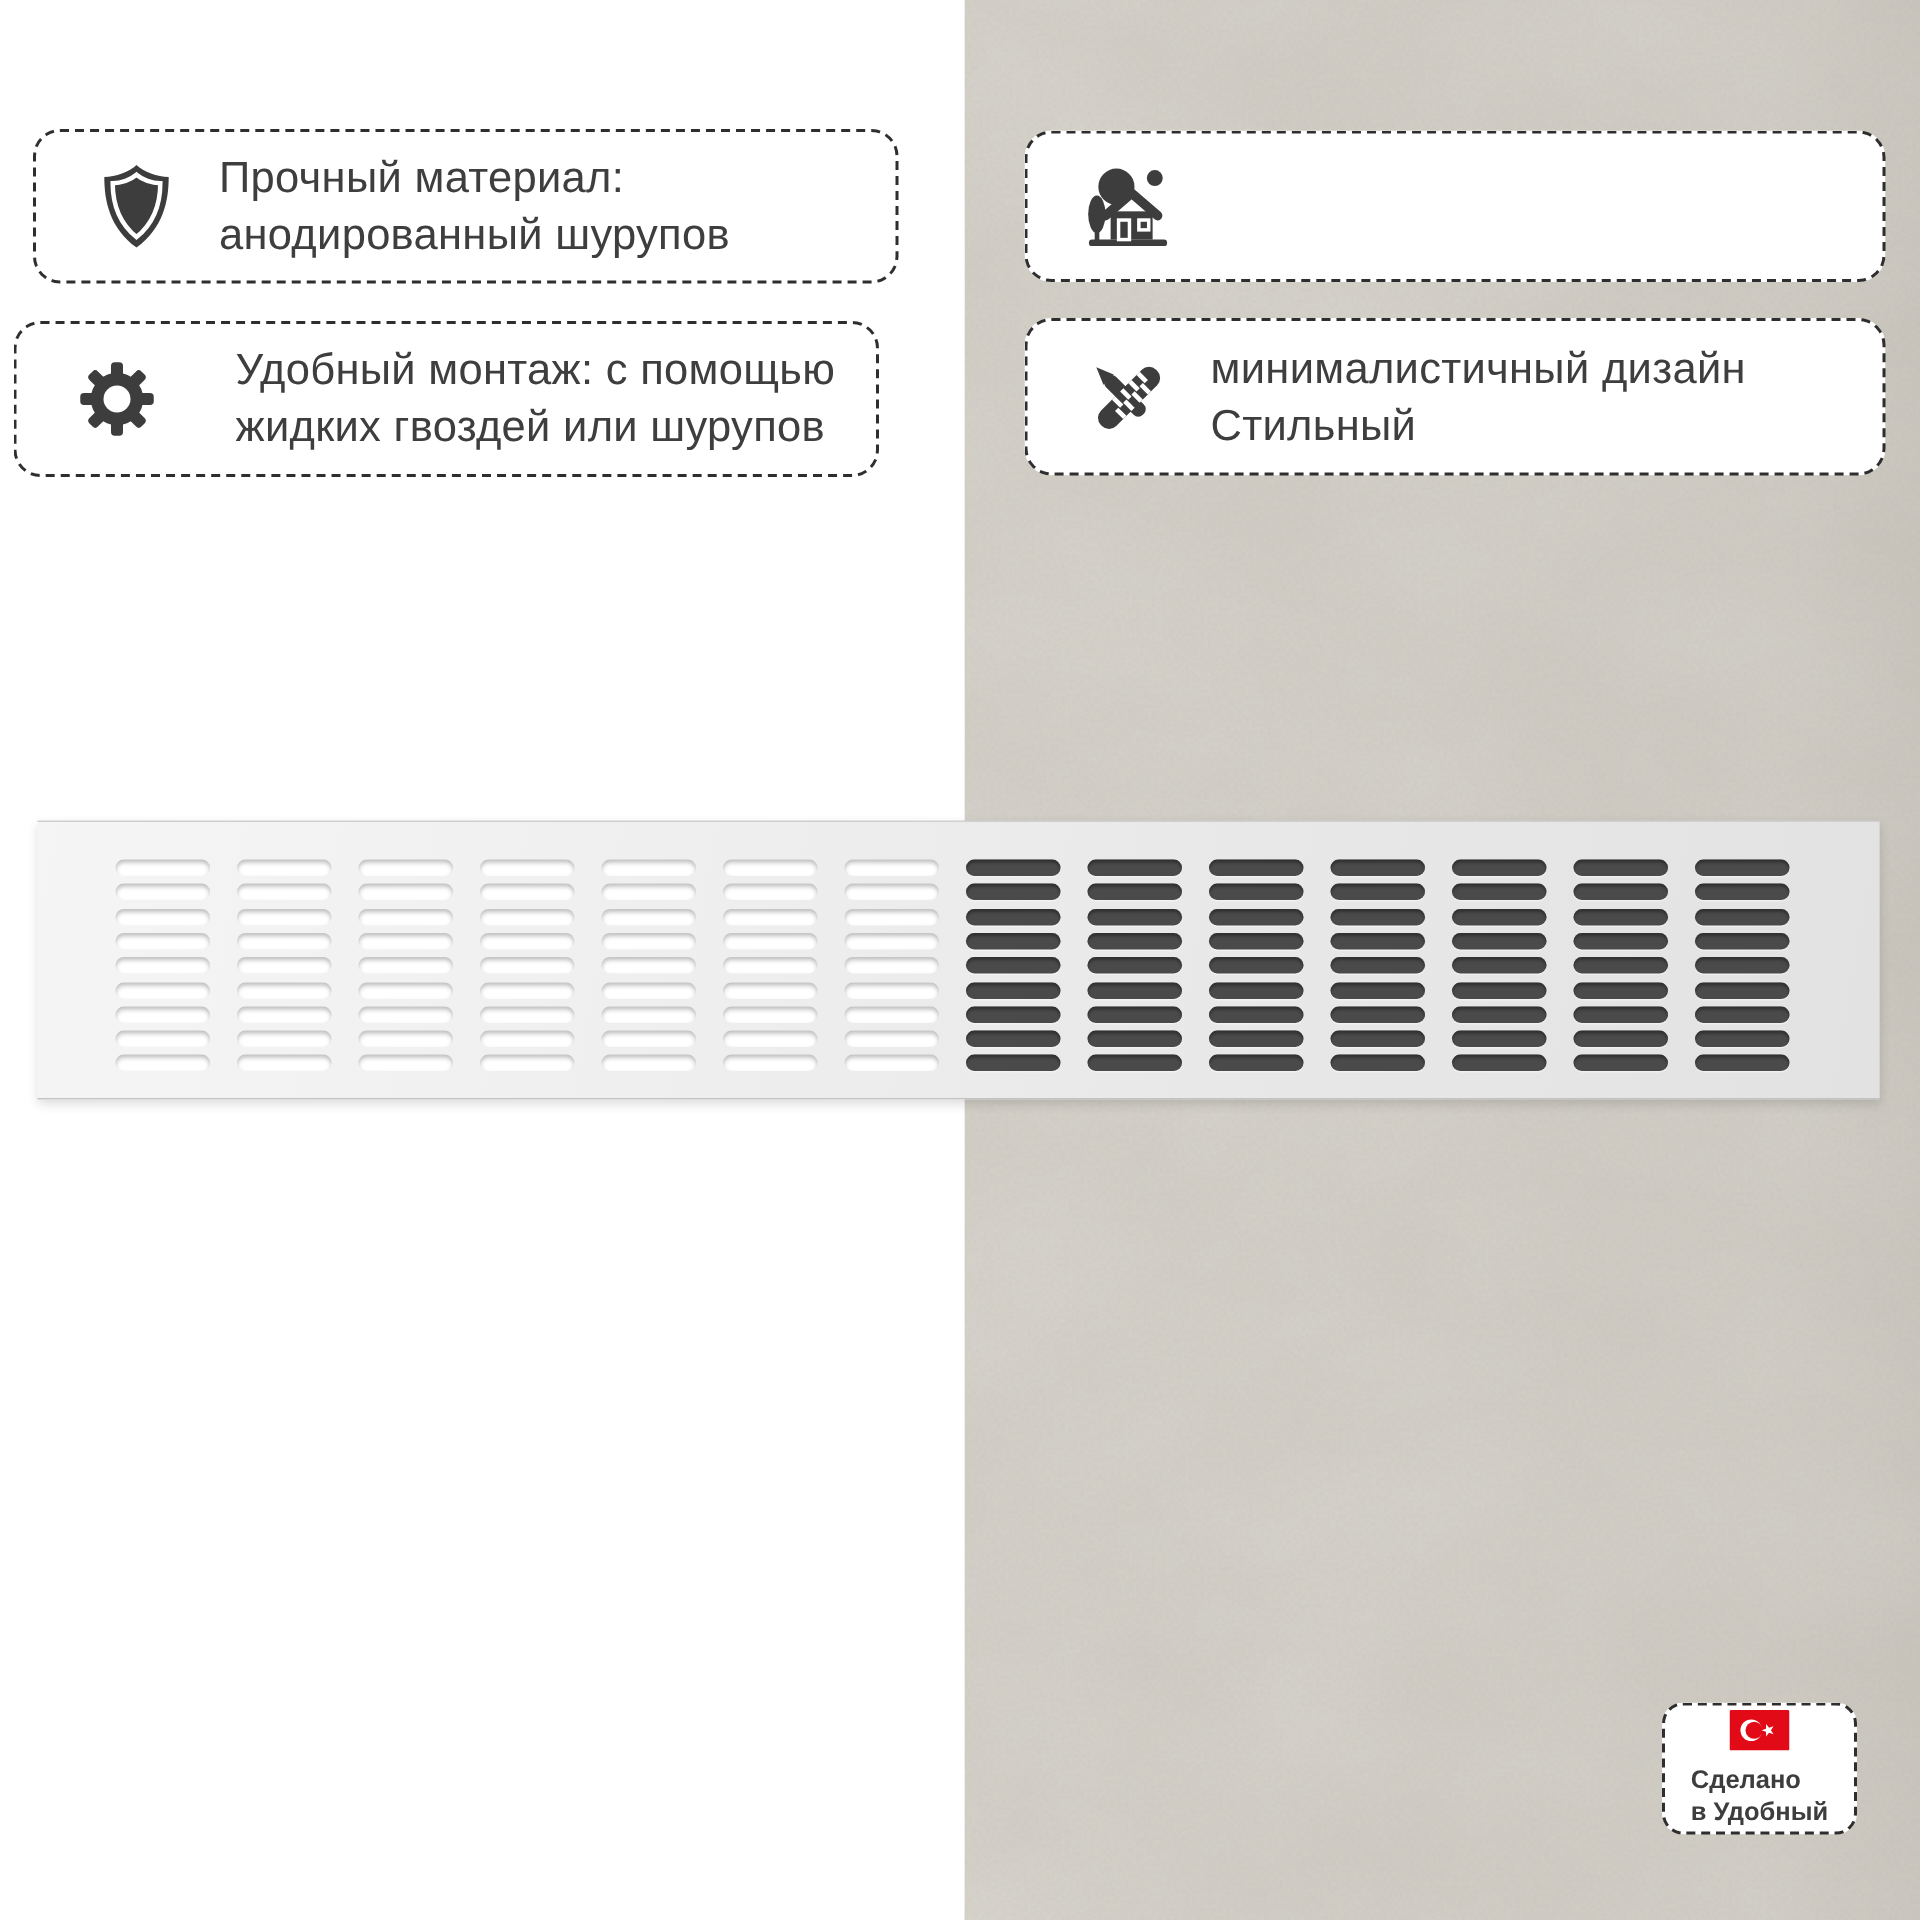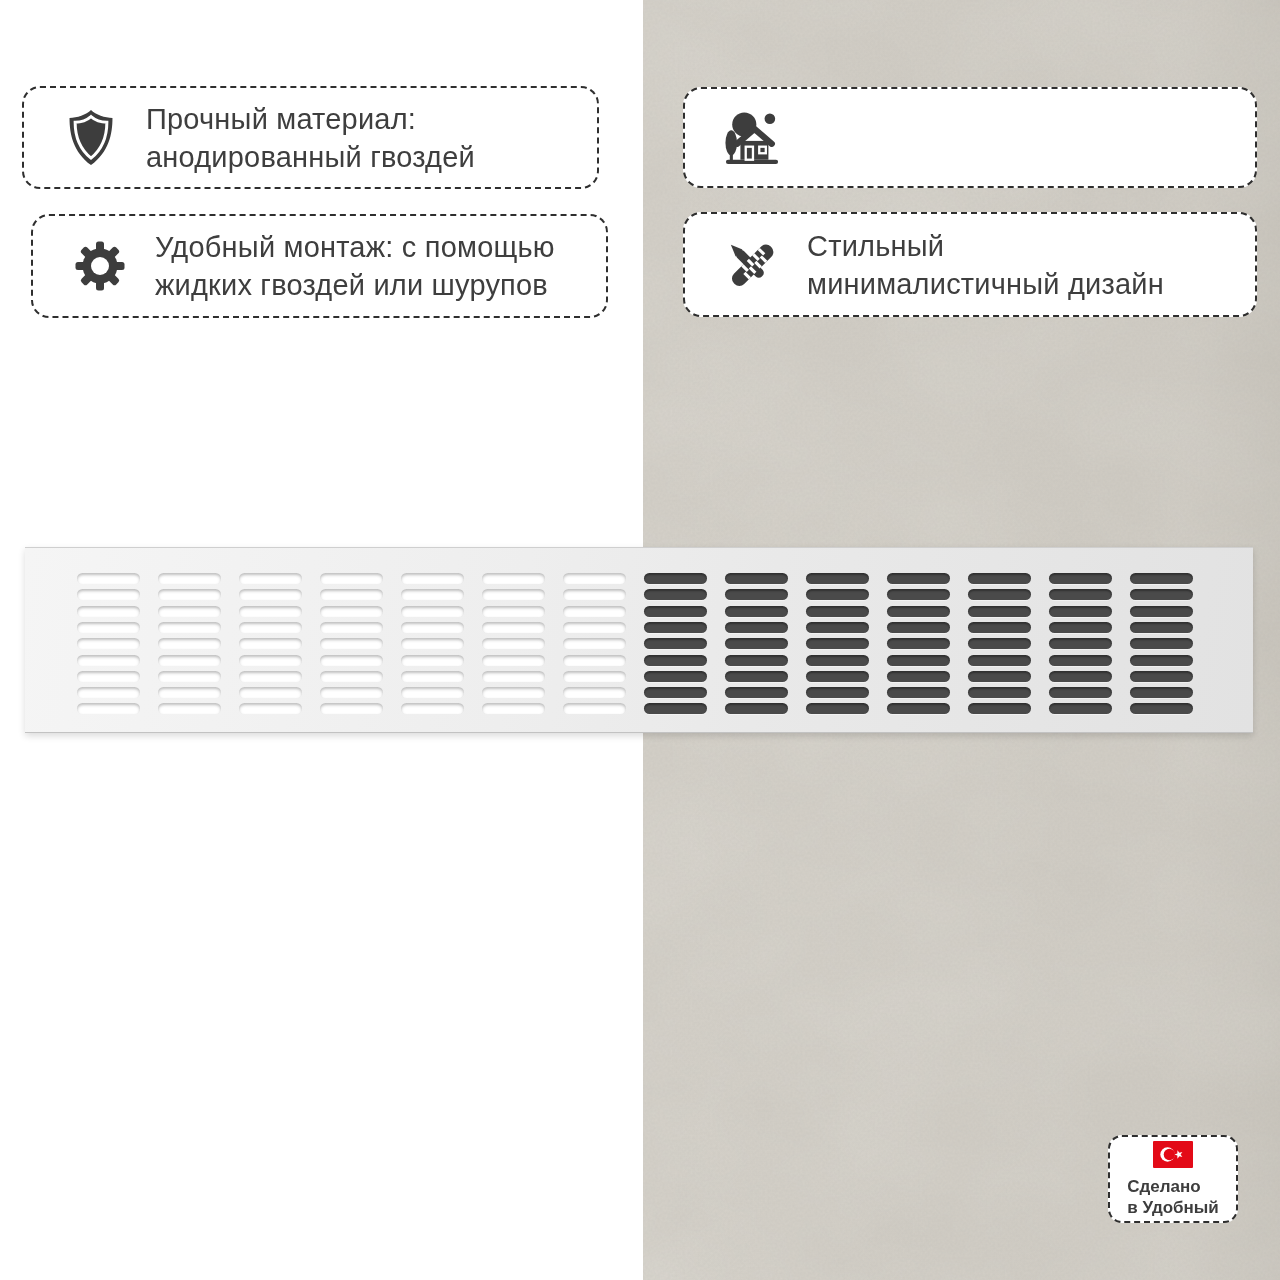--- a/index.html
+++ b/index.html
@@ -26,21 +26,21 @@
     position: absolute;
     box-sizing: border-box;
     border: 2px dashed #2e2e2e;
     border-radius: 18px;
     background: #ffffff;
     display: flex;
     align-items: center;
     padding-left: 38px;
   }
   .fb-1 { left: 22px;  top: 86px;  width: 577px; height: 103px; }
-  .fb-2 { left: 31px;  top: 214px; width: 577px; height: 104px; }
+  .fb-2 { left: 9px;  top: 214px; width: 577px; height: 104px; gap: 24px; }
   .fb-3 { left: 683px; top: 87px;  width: 574px; height: 101px; }
   .fb-4 { left: 683px; top: 212px; width: 574px; height: 105px; }
 
   .feature-icon {
     flex: 0 0 auto;
     width: 58px;
     display: flex; align-items: center; justify-content: center;
   }
   .feature-text {
     margin-left: 26px;
@@ -128,21 +128,21 @@
 
   <div class="feature-box fb-1">
     <span class="feature-icon">
       <svg width="56" height="62" viewBox="0 0 60 64">
         <path fill="#3d3d3d" d="M30 2 C25 7 15 10.5 7 10.5 C7 28 11 47 30 61 C49 47 53 28 53 10.5 C45 10.5 35 7 30 2 Z"></path>
         <path fill="none" stroke="#ffffff" stroke-width="3.2" d="M30 9 C26 12.5 19 15 13 15 C13 28 16.5 42.5 30 53.5 C43.5 42.5 47 28 47 15 C41 15 34 12.5 30 9 Z"></path>
       </svg>
     </span>
     <div class="feature-text">
       <span>Прочный материал:</span>
-      <span>анодированный гвоздей</span>
+      <span>анодированный шурупов</span>
     </div>
   </div>
 
   <div class="feature-box fb-2">
     <span class="feature-icon">
       <svg width="52" height="58" viewBox="0 0 52 52">
         <g fill="#3d3d3d">
           <g>
             <rect x="22" y="1.5" width="8" height="12" rx="2.5"></rect>
             <rect x="22" y="1.5" width="8" height="12" rx="2.5" transform="rotate(45 26 26)"></rect>
@@ -198,22 +198,22 @@
             <rect x="20.5" y="35" width="8" height="3.2"></rect>
             <rect x="27.5" y="15" width="8" height="3.2"></rect>
             <rect x="27.5" y="23" width="8" height="3.2"></rect>
             <rect x="27.5" y="31" width="8" height="3.2"></rect>
             <rect x="27.5" y="39" width="8" height="3.2"></rect>
           </g>
         </g>
       </svg>
     </span>
     <div class="feature-text">
+      <span>минималистичный дизайн</span>
       <span>Стильный</span>
-      <span>минималистичный дизайн</span>
     </div>
   </div>
 
   <div class="grille-plate" id="grille">
       <div class="slot light" style="left: 52px; top: 25px;"></div>
       <div class="slot light" style="left: 52px; top: 41.3px;"></div>
       <div class="slot light" style="left: 52px; top: 57.6px;"></div>
       <div class="slot light" style="left: 52px; top: 73.9px;"></div>
       <div class="slot light" style="left: 52px; top: 90.2px;"></div>
       <div class="slot light" style="left: 52px; top: 106.5px;"></div>

